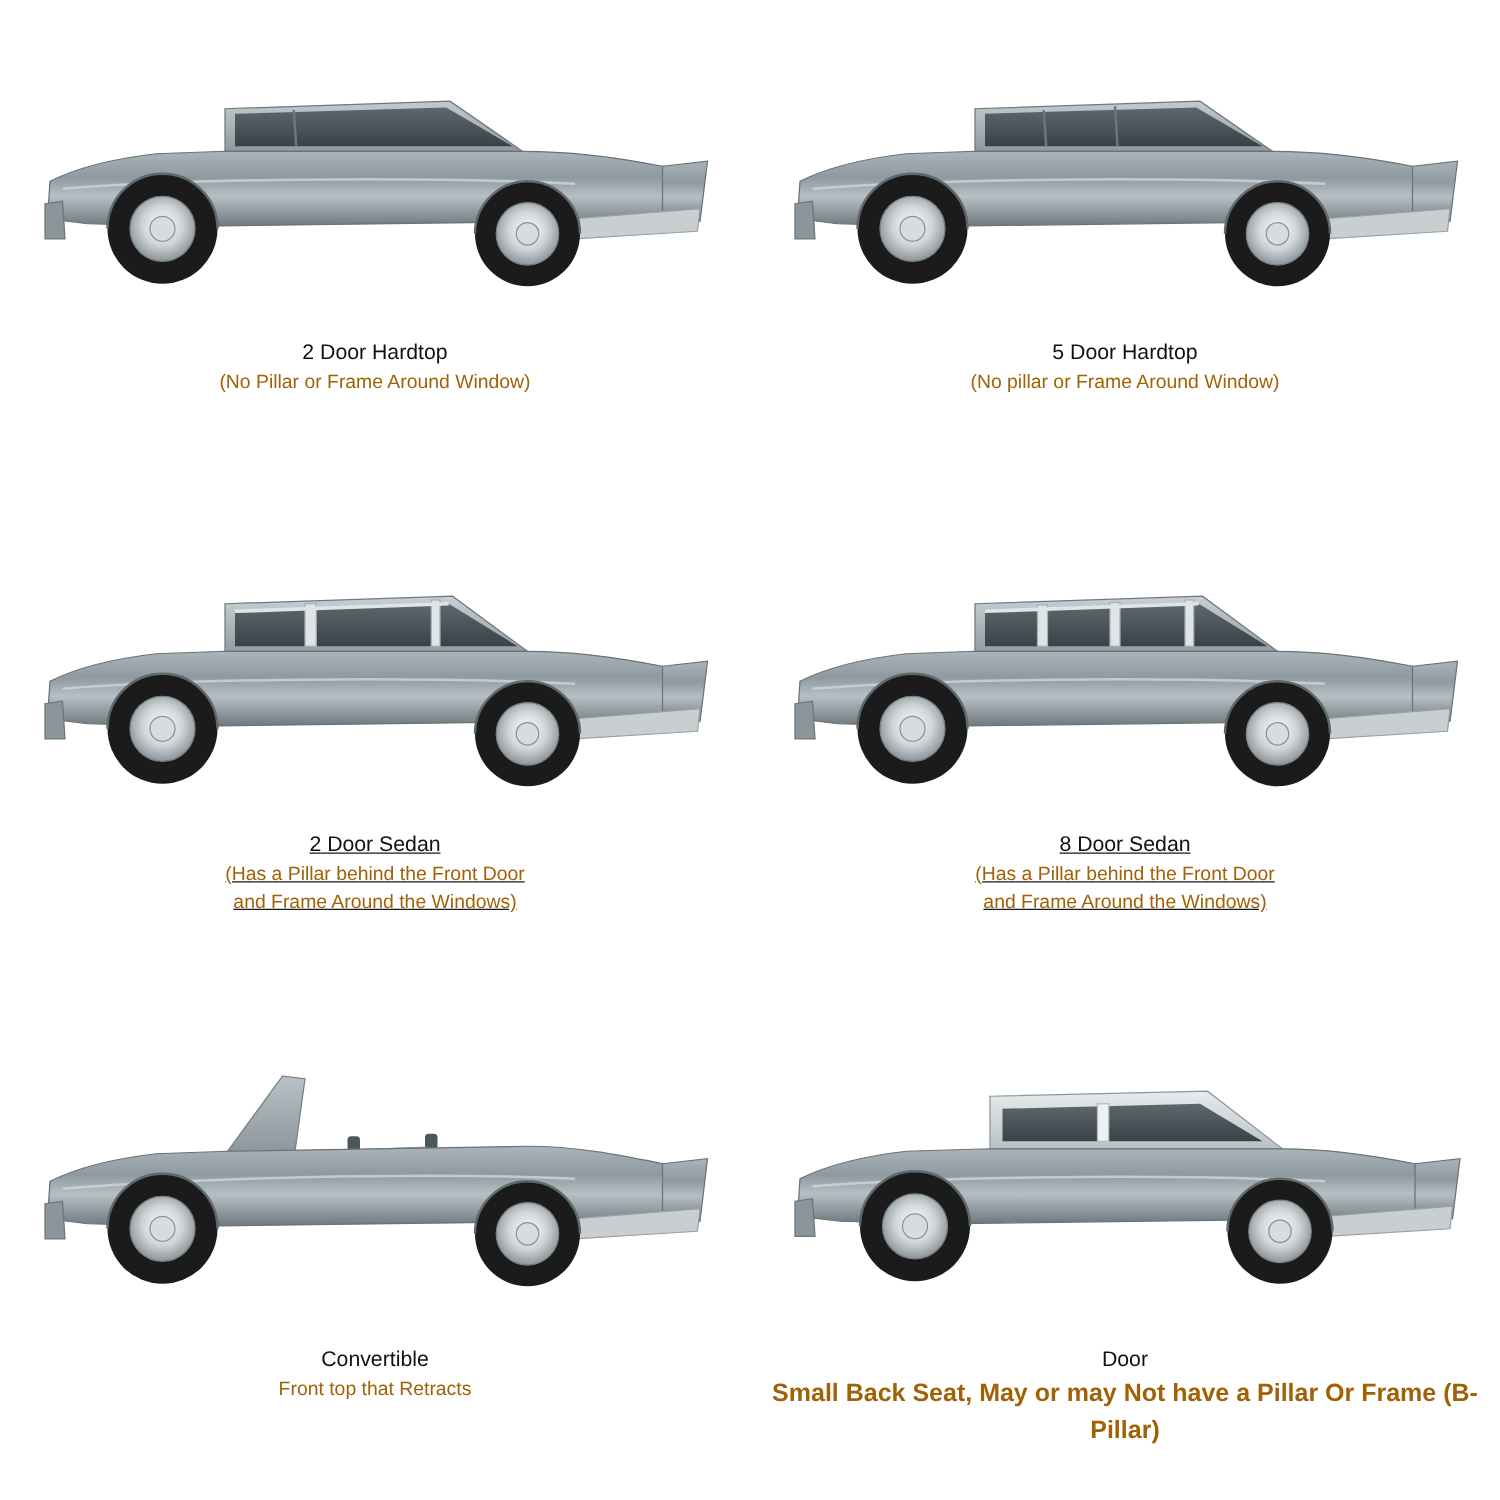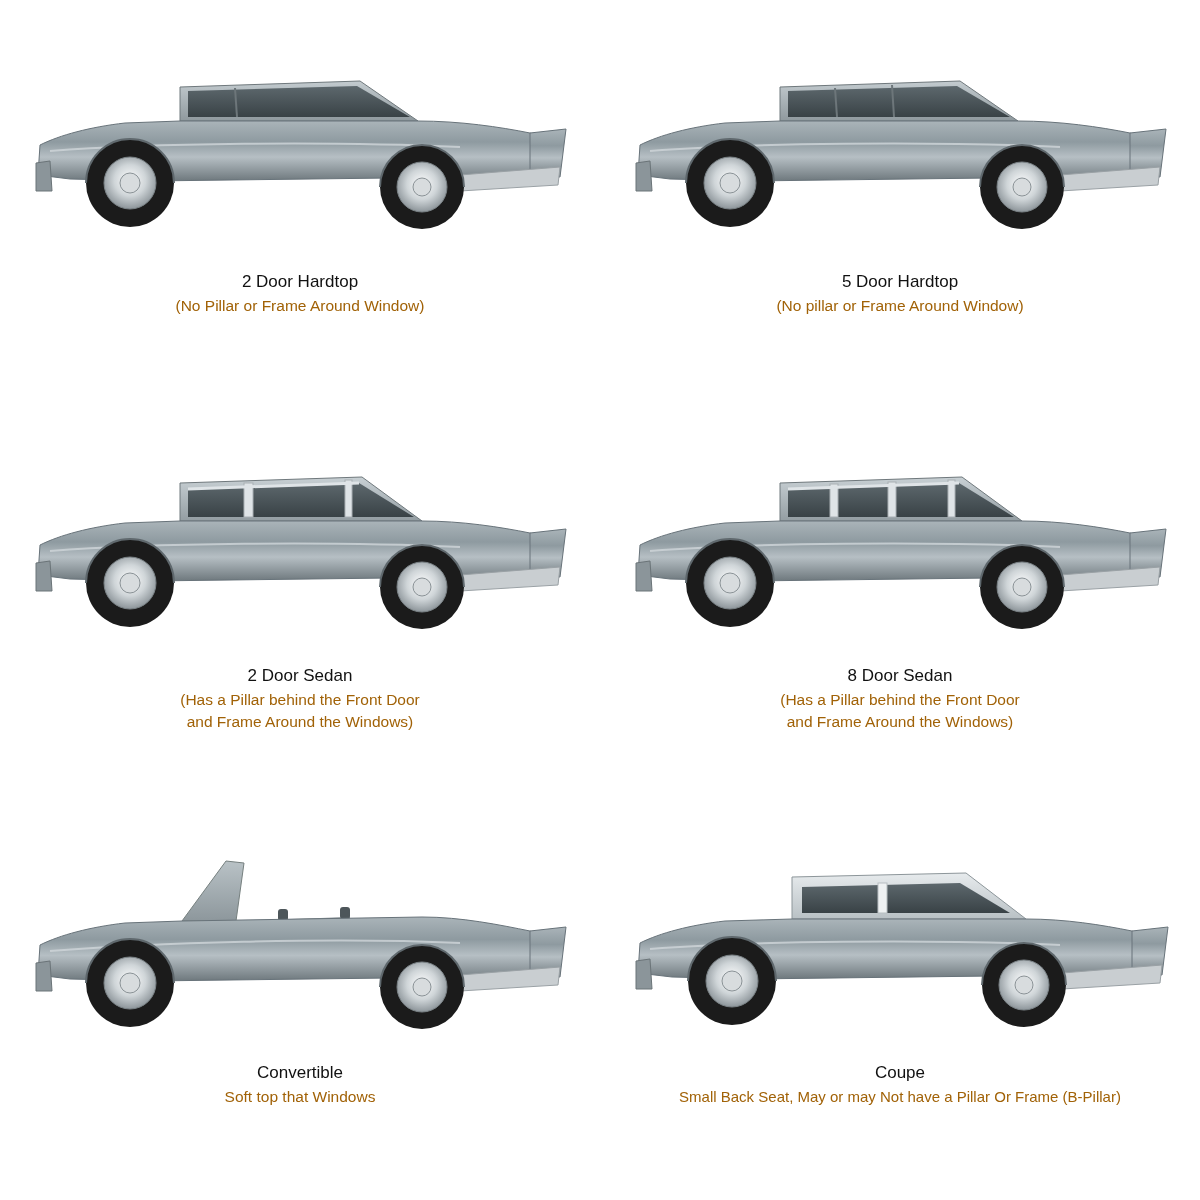--- a/index.html
+++ b/index.html
@@ -47,26 +47,27 @@
   }
   .caption .title {
     font-size: 17px;
     color: #111;
   }
   .caption .sub {
     font-size: 15.5px;
     color: #a16207;
   }
   .caption .sub.small {
-    font-size: 15px;
+    font-size: 20px;
+    font-weight: bold;
   }
   
   .r1 .caption { margin-top: 10px; }
-  .r2 .caption { margin-top: 4px; }
-  .r3 .caption { margin-top: 1px; }
+  .r2 .caption { margin-top: 4px; text-decoration: underline; }
+  .r3 .caption { margin-top: 16px; }
 </style>
 </head>
 <body>
 
 <div class="grid">
 
   <div class="cell r1">
     <div class="car-holder">
       <svg width="540" height="220" viewBox="0 0 540 220">
         <defs>
@@ -316,21 +317,21 @@
         <ellipse cx="100" cy="158" rx="10" ry="10" fill="#d8dcde" stroke="#8a9296"></ellipse>
         <ellipse cx="392" cy="162" rx="42" ry="42" fill="#1b1b1b"></ellipse>
         <ellipse cx="392" cy="162" rx="25" ry="25" fill="url(#hubE)" stroke="#7b8387"></ellipse>
         <ellipse cx="392" cy="162" rx="9" ry="9" fill="#d8dcde" stroke="#8a9296"></ellipse>
         <path d="M56 158 A44 44 0 0 1 144 158" fill="none" stroke="#5f686d" stroke-width="2"></path>
         <path d="M350 162 A42 42 0 0 1 434 162" fill="none" stroke="#5f686d" stroke-width="2"></path>
       </svg>
     </div>
     <div class="caption">
       <div class="title">Convertible</div>
-      <div class="sub">Soft top that Windows</div>
+      <div class="sub">Front top that Retracts</div>
     </div>
   </div>
 
   <div class="cell r3">
     <div class="car-holder">
       <svg width="540" height="220" viewBox="0 0 540 220">
         <defs>
           <linearGradient id="bodyF" x1="0" y1="0" x2="0" y2="1">
             <stop offset="0%" stop-color="#aab4b9"></stop>
             <stop offset="35%" stop-color="#8e9aa0"></stop>
@@ -364,18 +365,18 @@
         <ellipse cx="102" cy="156" rx="26" ry="26" fill="url(#hubF)" stroke="#7b8387"></ellipse>
         <ellipse cx="102" cy="156" rx="10" ry="10" fill="#d8dcde" stroke="#8a9296"></ellipse>
         <ellipse cx="394" cy="160" rx="42" ry="42" fill="#1b1b1b"></ellipse>
         <ellipse cx="394" cy="160" rx="25" ry="25" fill="url(#hubF)" stroke="#7b8387"></ellipse>
         <ellipse cx="394" cy="160" rx="9" ry="9" fill="#d8dcde" stroke="#8a9296"></ellipse>
         <path d="M58 156 A44 44 0 0 1 146 156" fill="none" stroke="#5f686d" stroke-width="2"></path>
         <path d="M352 160 A42 42 0 0 1 436 160" fill="none" stroke="#5f686d" stroke-width="2"></path>
       </svg>
     </div>
     <div class="caption">
-      <div class="title">Coupe</div>
+      <div class="title">Door</div>
       <div class="sub small">Small Back Seat, May or may Not have a Pillar Or Frame (B-Pillar)</div>
     </div>
   </div>
 
 </div>
 
 </body></html>

